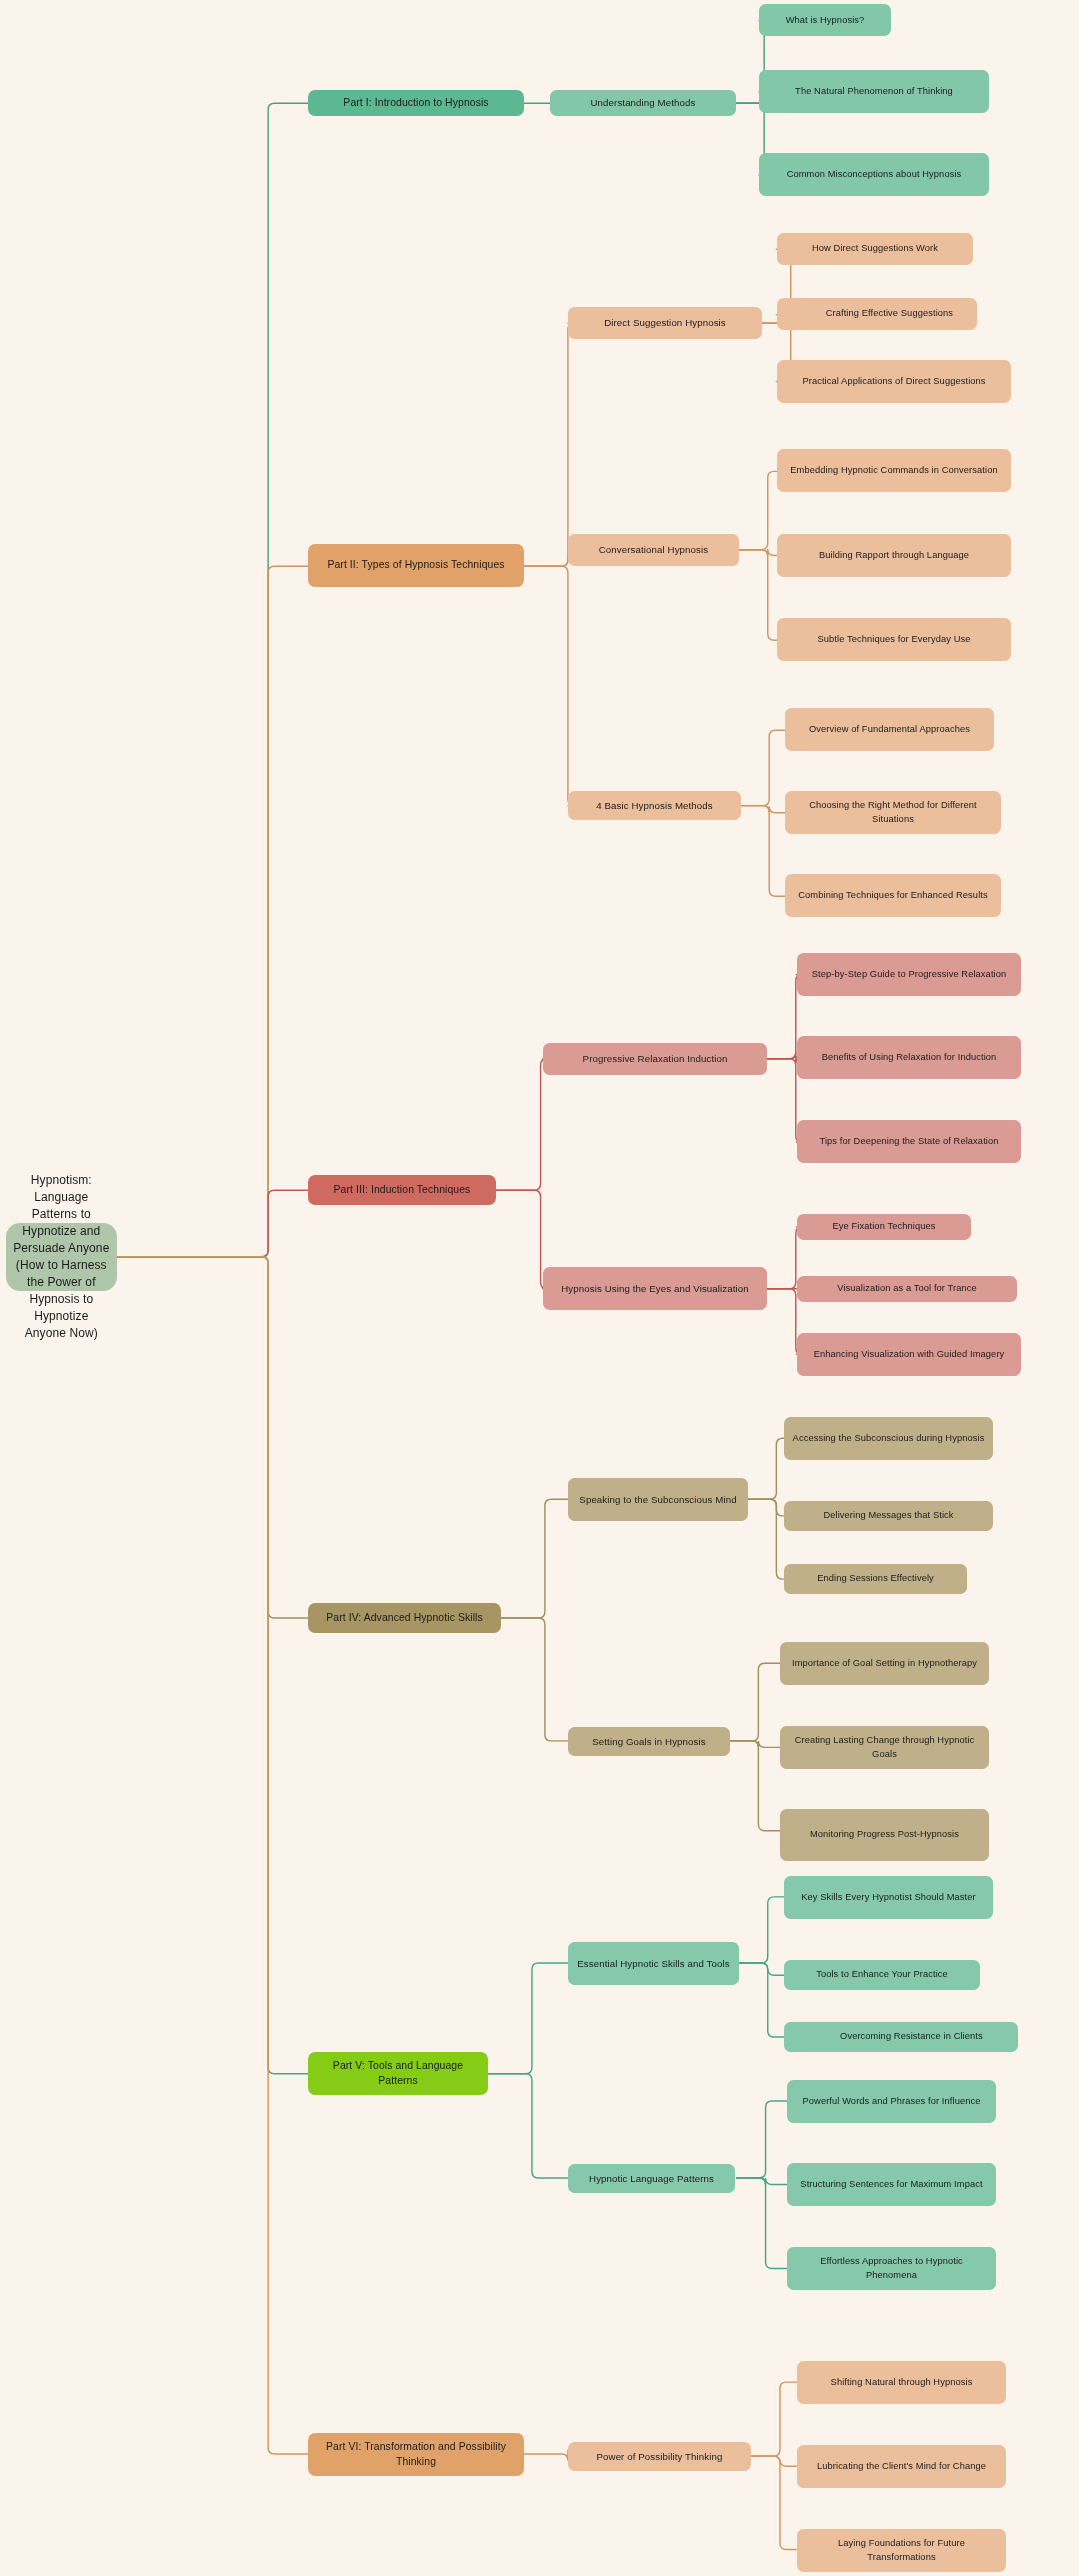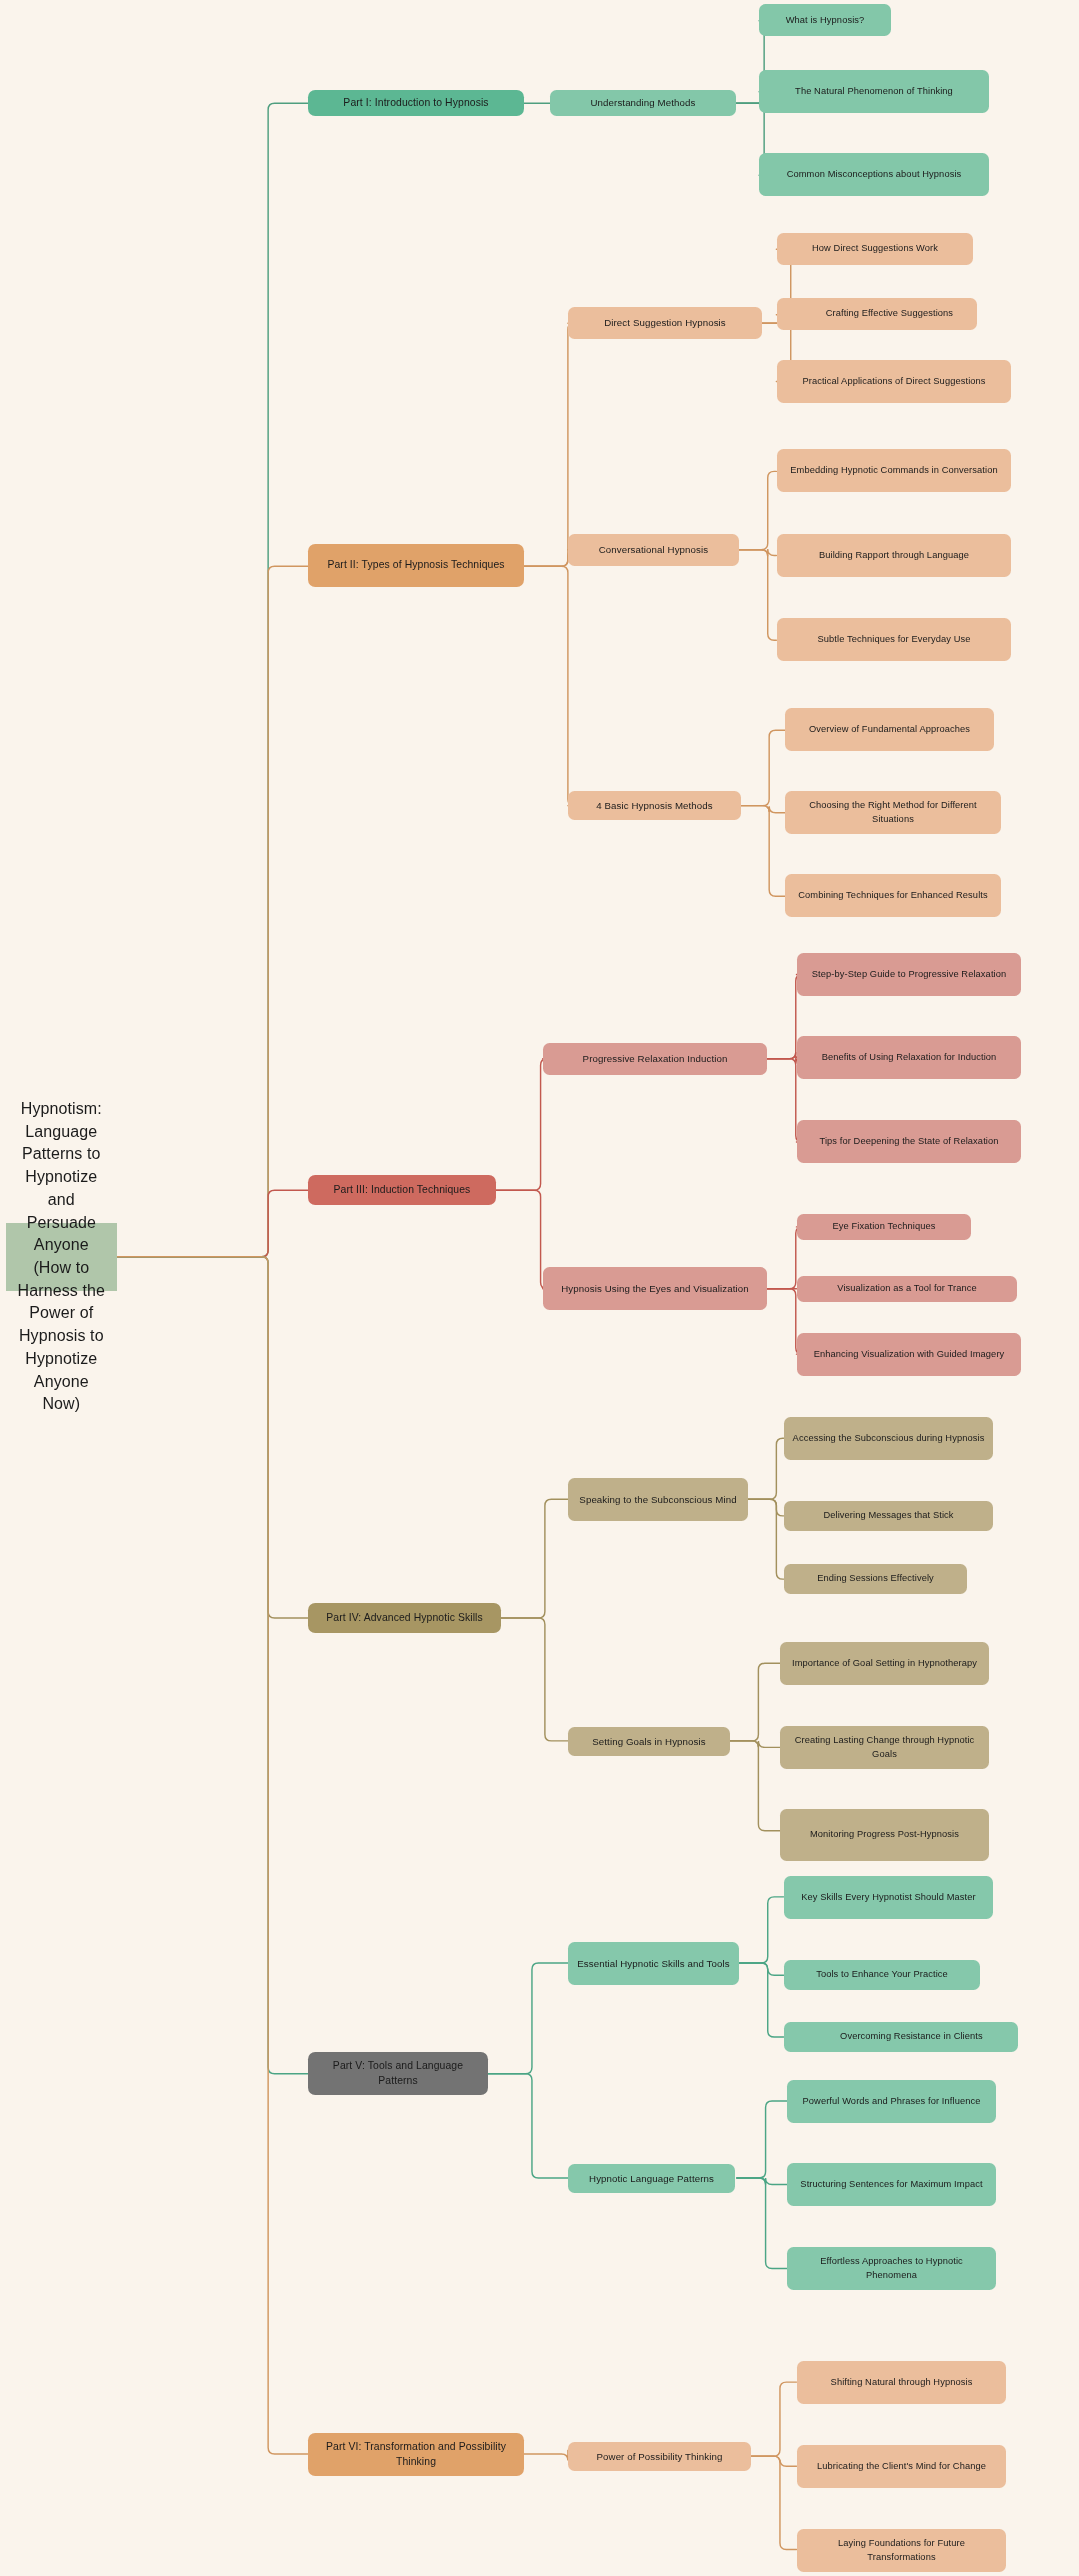--- a/index.html
+++ b/index.html
@@ -18,22 +18,22 @@
     display:flex;align-items:center;justify-content:center;
     text-align:center;
     border-radius:6.5px;
     color:#1b1b1b;
     line-height:1.42;
     padding:4.3px 7.2px;
     letter-spacing:0.1px;
   }
   .root{
     background:#b0c6aa;
-    font-size:16px;
-    border-radius:0;
+    font-size:12px;
+    border-radius:14px;
   }
   .lvl1{font-size:10.4px;border-radius:7.2px;}
   .lvl2{font-size:9.7px;}
   .lvl3{font-size:9.3px;}
 </style>
 </head>
 <body>
 
 <div id="canvas">
   <svg id="links" viewBox="0 0 1501 3582" width="1079" height="2576">
@@ -119,21 +119,21 @@
       <div class="node lvl3" style="left: 797px; top: 1333px; width: 224px; height: 43px; background: rgb(217, 155, 147);">Enhancing Visualization with Guided Imagery</div>
       <div class="node lvl1" style="left: 308px; top: 1603px; width: 193px; height: 30px; background: rgb(167, 150, 99);">Part IV: Advanced Hypnotic Skills</div>
       <div class="node lvl2" style="left: 568px; top: 1478px; width: 180px; height: 43px; background: rgb(191, 176, 138);">Speaking to the Subconscious Mind</div>
       <div class="node lvl3" style="left: 784px; top: 1417px; width: 209px; height: 43px; background: rgb(191, 176, 138);">Accessing the Subconscious during Hypnosis</div>
       <div class="node lvl3" style="left: 784px; top: 1501px; width: 209px; height: 30px; background: rgb(191, 176, 138);">Delivering Messages that Stick</div>
       <div class="node lvl3" style="left: 784px; top: 1564px; width: 183px; height: 30px; background: rgb(191, 176, 138);">Ending Sessions Effectively</div>
       <div class="node lvl2" style="left: 568px; top: 1727px; width: 162px; height: 29px; background: rgb(191, 176, 138);">Setting Goals in Hypnosis</div>
       <div class="node lvl3" style="left: 780px; top: 1642px; width: 209px; height: 43px; background: rgb(191, 176, 138);">Importance of Goal Setting in Hypnotherapy</div>
       <div class="node lvl3" style="left: 780px; top: 1726px; width: 209px; height: 43px; background: rgb(191, 176, 138);">Creating Lasting Change through Hypnotic Goals</div>
       <div class="node lvl3" style="left: 780px; top: 1809px; width: 209px; height: 52px; background: rgb(191, 176, 138);">Monitoring Progress Post-Hypnosis</div>
-      <div class="node lvl1" style="left: 308px; top: 2052px; width: 180px; height: 43px; background: #737373;">Part V: Tools and Language Patterns</div>
+      <div class="node lvl1" style="left: 308px; top: 2052px; width: 180px; height: 43px; background: #84cc16;">Part V: Tools and Language Patterns</div>
       <div class="node lvl2" style="left: 568px; top: 1942px; width: 171px; height: 43px; background: rgb(133, 200, 171);">Essential Hypnotic Skills and Tools</div>
       <div class="node lvl3" style="left: 784px; top: 1876px; width: 209px; height: 43px; background: rgb(133, 200, 171);">Key Skills Every Hypnotist Should Master</div>
       <div class="node lvl3" style="left: 784px; top: 1960px; width: 196px; height: 30px; background: rgb(133, 200, 171);">Tools to Enhance Your Practice</div>
       <div class="node lvl3" style="left: 784px; top: 2022px; width: 234px; height: 30px; background: rgb(133, 200, 171); padding-left: 28px;">Overcoming Resistance in Clients</div>
       <div class="node lvl2" style="left: 568px; top: 2164px; width: 167px; height: 29px; background: rgb(133, 200, 171);">Hypnotic Language Patterns</div>
       <div class="node lvl3" style="left: 787px; top: 2080px; width: 209px; height: 43px; background: rgb(133, 200, 171);">Powerful Words and Phrases for Influence</div>
       <div class="node lvl3" style="left: 787px; top: 2163px; width: 209px; height: 43px; background: rgb(133, 200, 171);">Structuring Sentences for Maximum Impact</div>
       <div class="node lvl3" style="left: 787px; top: 2247px; width: 209px; height: 43px; background: rgb(133, 200, 171);">Effortless Approaches to Hypnotic Phenomena</div>
       <div class="node lvl1" style="left: 308px; top: 2433px; width: 216px; height: 43px; background: rgb(224, 162, 105);">Part VI: Transformation and Possibility Thinking</div>
       <div class="node lvl2" style="left: 568px; top: 2442px; width: 183px; height: 29px; background: rgb(235, 190, 156);">Power of Possibility Thinking</div>

